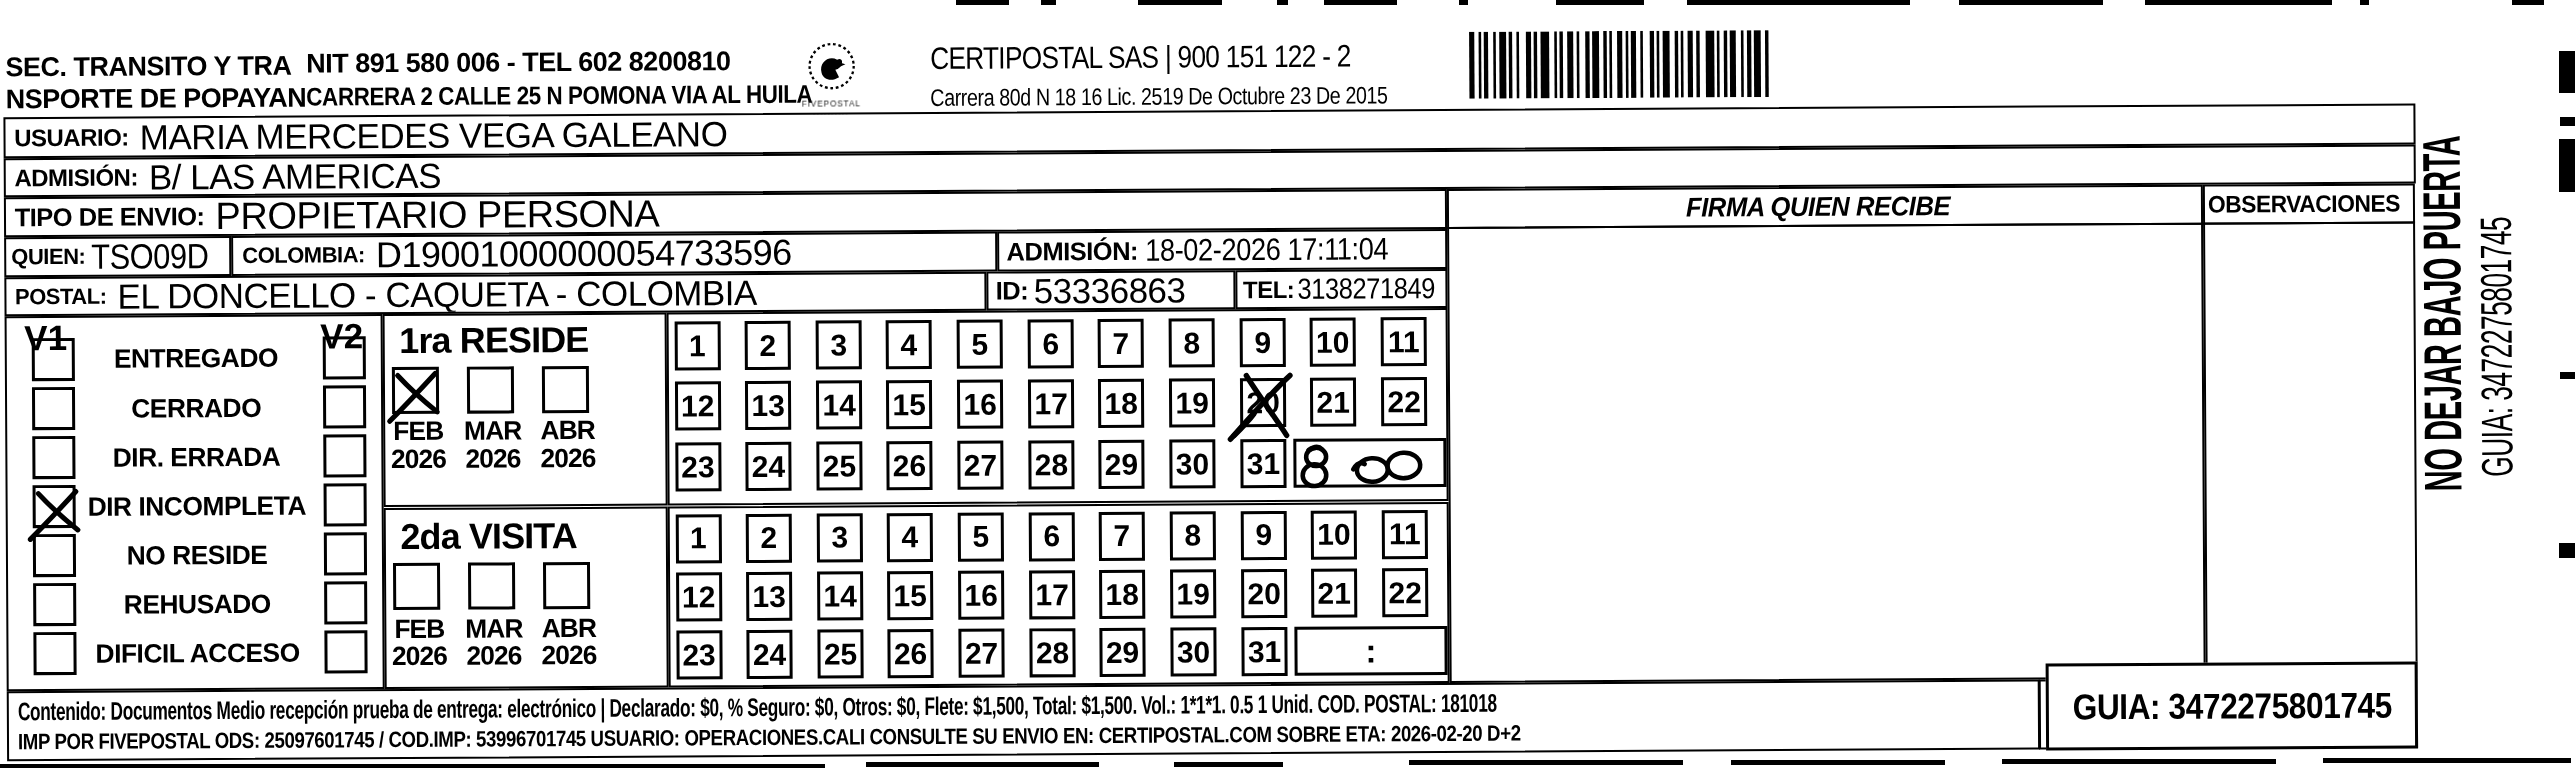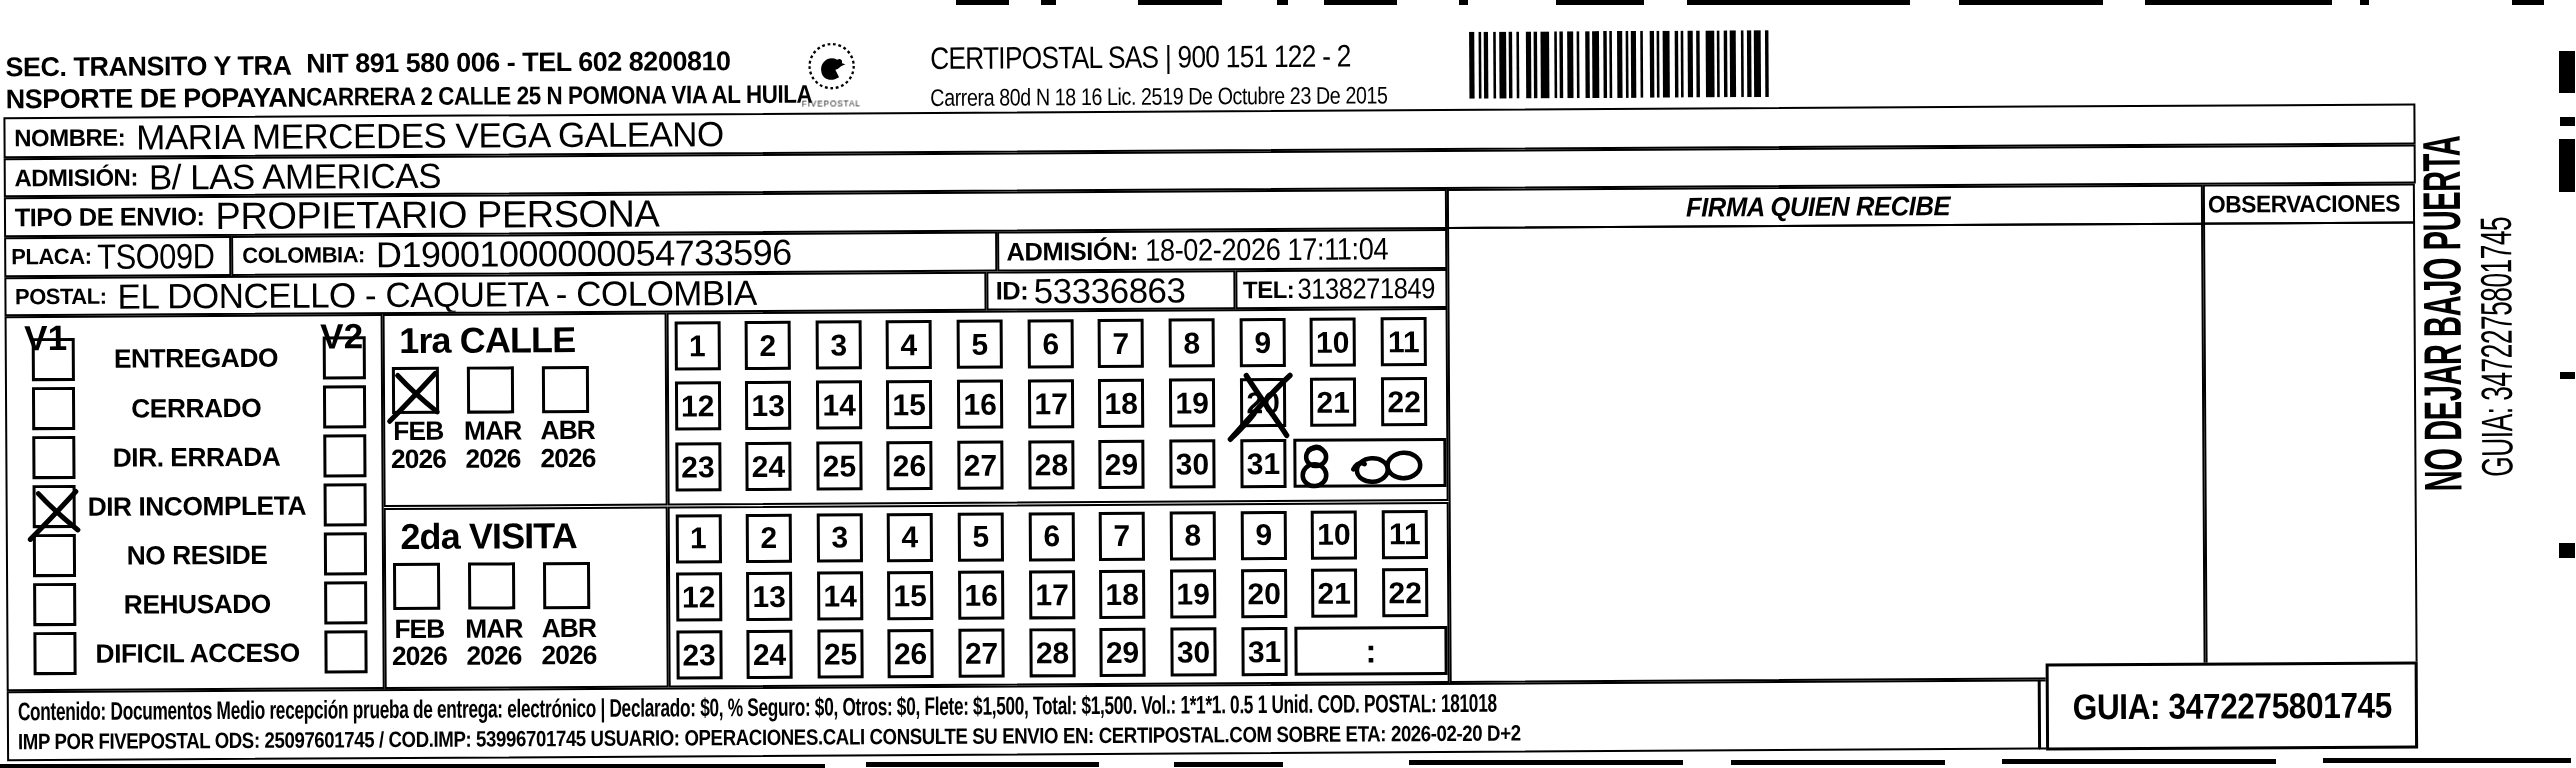--- a/index.html
+++ b/index.html
@@ -98,21 +98,21 @@
           <rect x="283.20000000000005" y="0" width="3.8" height="74"></rect>
           <rect x="289.85" y="0" width="6.6499999999999995" height="74"></rect>
           <rect x="302.20000000000005" y="0" width="2.8499999999999996" height="74"></rect>
           <rect x="308.85" y="0" width="4.75" height="74"></rect>
           <rect x="316.45000000000005" y="0" width="7.6" height="74"></rect>
           <rect x="328.80000000000007" y="0" width="3.8" height="74"></rect>
         </g>
     </svg>
 
     <div class="cell" style="left:4.6px;top:117px;width:2412px;height:41px;">
-      <span class="lbl f26">NOMBRE:</span>
+      <span class="lbl f26">USUARIO:</span>
       <span class="val f38">MARIA MERCEDES VEGA GALEANO</span>
     </div>
     <div class="cell" style="left:4.6px;top:158px;width:2412px;height:39px;">
       <span class="lbl f26">ADMISIÓN:</span>
       <span class="val f38">B/ LAS AMERICAS</span>
     </div>
     <div class="cell" style="left:4.6px;top:197px;width:1443px;height:40px;">
       <span class="lbl f28">TIPO DE ENVIO:</span>
       <span class="val f42">PROPIETARIO PERSONA</span>
     </div>
@@ -120,21 +120,21 @@
     <div class="cell" style="left:1448px;top:197px;width:756px;height:40px;justify-content:center;">
       <span class="lbl f30 sx95" style="font-style:italic;">FIRMA QUIEN RECIBE</span>
     </div>
     <div class="cell" style="left:2204px;top:197px;width:212px;height:40px;justify-content:center;padding:0 3.6px;">
       <span class="lbl f26 sx95">OBSERVACIONES</span>
     </div>
     <div class="cell" style="left:1448px;top:235px;width:756px;height:456px;"></div>
     <div class="cell" style="left:2204px;top:235px;width:212px;height:456px;"></div>
 
     <div class="cell" style="left:4.6px;top:237px;width:227px;height:40px;gap:5.5px;padding:0 5.5px;">
-      <span class="lbl f24">PLACA:</span>
+      <span class="lbl f24">QUIEN:</span>
       <span class="val f38 sx88">TSO09D</span>
     </div>
     <div class="cell" style="left:232px;top:237px;width:766px;height:40px;">
       <span class="lbl f24">COLOMBIA:</span>
       <span class="val f40">D19001000000054733596</span>
     </div>
     <div class="cell" style="left:998px;top:237px;width:450px;height:40px;gap:7.3px;padding:0 7.3px;">
       <span class="lbl f28">ADMISIÓN:</span>
       <span class="val f34 sx88">18-02-2026 17:11:04</span>
     </div>
@@ -179,21 +179,21 @@
         <div class="status-label" style="left: 71px; top: 223px; width: 237px;">NO RESIDE</div>
         <div class="cbx" style="left: 25.5px; top: 265px;"></div>
         <div class="cbx" style="left: 316px; top: 265px;"></div>
         <div class="status-label" style="left: 71px; top: 272px; width: 237px;">REHUSADO</div>
         <div class="cbx" style="left: 25.5px; top: 314px;"></div>
         <div class="cbx" style="left: 316px; top: 314px;"></div>
         <div class="status-label" style="left: 71px; top: 321px; width: 237px;">DIFICIL ACCESO</div>
       </div>
 
     <div class="panel" id="months-0" style="left:383px;top:316px;width:284px;height:193px;">
-      <div class="vtitle" style="left:14.6px;top:3.6px;">1ra CALLE</div>
+      <div class="vtitle" style="left:14.6px;top:3.6px;">1ra RESIDE</div>
     <div class="cbx" style="left: 7.3px; top: 51px; width: 47px; height: 47px;">
           <svg width="43" height="43" viewBox="0 0 47 47">
             <g stroke="#000" stroke-width="5.5" fill="none" stroke-linecap="round">
               <path d="M3,6 C14,18 30,33 46,46"></path>
               <path d="M44,4 C30,19 12,38 -6,56"></path>
             </g>
           </svg>
         </div>
         <div class="month-label" style="left: -5.5px; top: 100px; width: 77px;">FEB</div>
         <div class="month-label" style="left: -5.5px; top: 128px; width: 77px;">2026</div>

